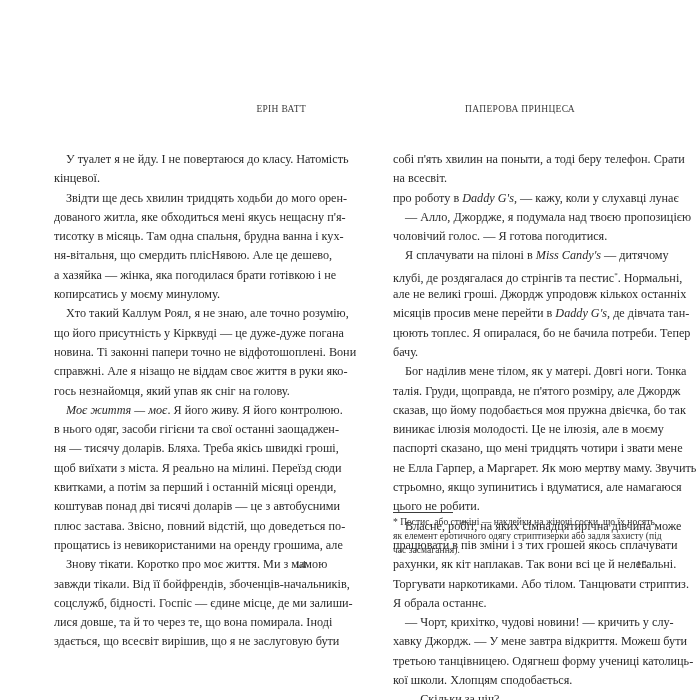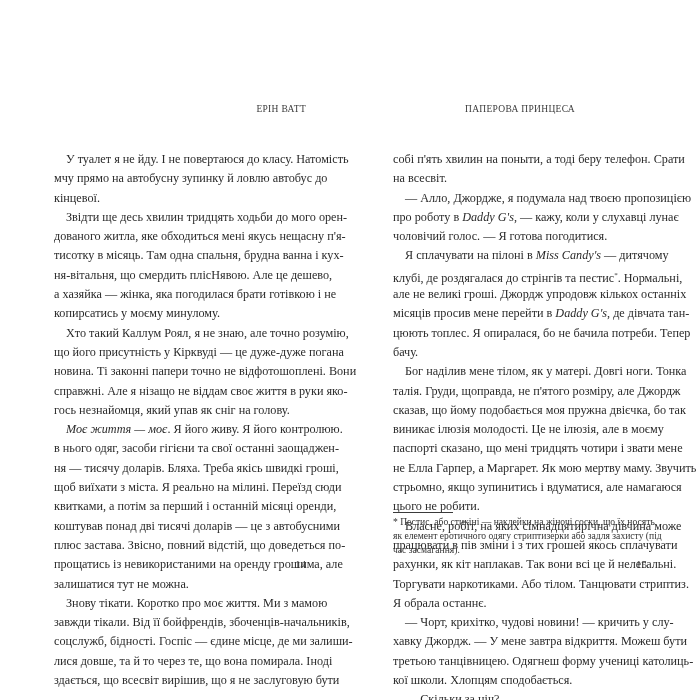--- a/index.html
+++ b/index.html
@@ -33,21 +33,20 @@
 </style>
 </head>
 <body>
 
 <div class="spread">
   <div class="page left">
     <div class="running-head">ЕРІН ВАТТ</div>
     <div class="column">
         <div>
           <span class="line indent"><span>У туалет я не йду. І не повертаюся до класу. Натомість</span></span>
-          <span class="line"><span>мчу прямо на автобусну зупинку й ловлю автобус до</span></span>
           <span class="line last"><span>кінцевої.</span></span>
         </div>
         <div>
           <span class="line indent"><span>Звідти ще десь хвилин тридцять ходьби до мого орен-</span></span>
           <span class="line"><span>дованого житла, яке обходиться мені якусь нещасну п'я-</span></span>
           <span class="line"><span>тисотку в місяць. Там одна спальня, брудна ванна і кух-</span></span>
           <span class="line"><span>ня-вітальня, що смердить плісНявою. Але це дешево,</span></span>
           <span class="line"><span>а хазяйка — жінка, яка погодилася брати готівкою і не</span></span>
           <span class="line last"><span>копирсатись у моєму минулому.</span></span>
         </div>
@@ -62,42 +61,41 @@
           <span class="line indent last"><span class="it">Моє життя — </span><span class="it">моє</span><span>. Я його живу. Я його контролюю.</span></span>
         </div>
         <div>
           <span class="line"><span>в нього одяг, засоби гігієни та свої останні заощаджен-</span></span>
           <span class="line"><span>ня — тисячу доларів. Бляха. Треба якісь швидкі гроші,</span></span>
           <span class="line"><span>щоб виїхати з міста. Я реально на мілині. Переїзд сюди</span></span>
           <span class="line"><span>квитками, а потім за перший і останній місяці оренди,</span></span>
           <span class="line"><span>коштував понад дві тисячі доларів — це з автобусними</span></span>
           <span class="line"><span>плюс застава. Звісно, повний відстій, що доведеться по-</span></span>
           <span class="line"><span>прощатись із невикористаними на оренду грошима, але</span></span>
-          <span class="line last"><span>залишатися тут не можна.</span></span>
         </div>
         <div>
           <span class="line indent"><span>Знову тікати. Коротко про моє життя. Ми з мамою</span></span>
           <span class="line"><span>завжди тікали. Від її бойфрендів, збоченців-начальників,</span></span>
           <span class="line"><span>соцслужб, бідності. Госпіс — єдине місце, де ми залиши-</span></span>
           <span class="line"><span>лися довше, та й то через те, що вона помирала. Іноді</span></span>
           <span class="line"><span>здається, що всесвіт вирішив, що я не заслуговую бути</span></span>
         </div>
       </div>
     <div class="page-number">14</div>
   </div>
   <div class="page right">
     <div class="running-head">ПАПЕРОВА ПРИНЦЕСА</div>
     <div class="column">
         <div>
           <span class="line"><span>собі п'ять хвилин на поныти, а тоді беру телефон. Срати</span></span>
           <span class="line last"><span>на всесвіт.</span></span>
         </div>
         <div>
+          <span class="line"><span>про роботу в </span><span class="it">Daddy G's</span><span>, — кажу, коли у слухавці лунає</span></span>
           <span class="line indent"><span>— Алло, Джордже, я подумала над твоєю пропозицією</span></span>
-          <span class="line"><span>про роботу в </span><span class="it">Daddy G's</span><span>, — кажу, коли у слухавці лунає</span></span>
           <span class="line last"><span>чоловічий голос. — Я готова погодитися.</span></span>
         </div>
         <div>
           <span class="line indent"><span>Я сплачувати на пілоні в </span><span class="it">Miss Candy's</span><span> — дитячому</span></span>
           <span class="line"><span>клубі, де роздягалася до стрінгів та пестис</span><span class="sup">*</span><span>. Нормальні,</span></span>
           <span class="line"><span>але не великі гроші. Джордж упродовж кількох останніх</span></span>
           <span class="line"><span>місяців просив мене перейти в </span><span class="it">Daddy G's</span><span>, де дівчата тан-</span></span>
           <span class="line"><span>цюють топлес. Я опиралася, бо не бачила потреби. Тепер</span></span>
           <span class="line last"><span>бачу.</span></span>
         </div>

